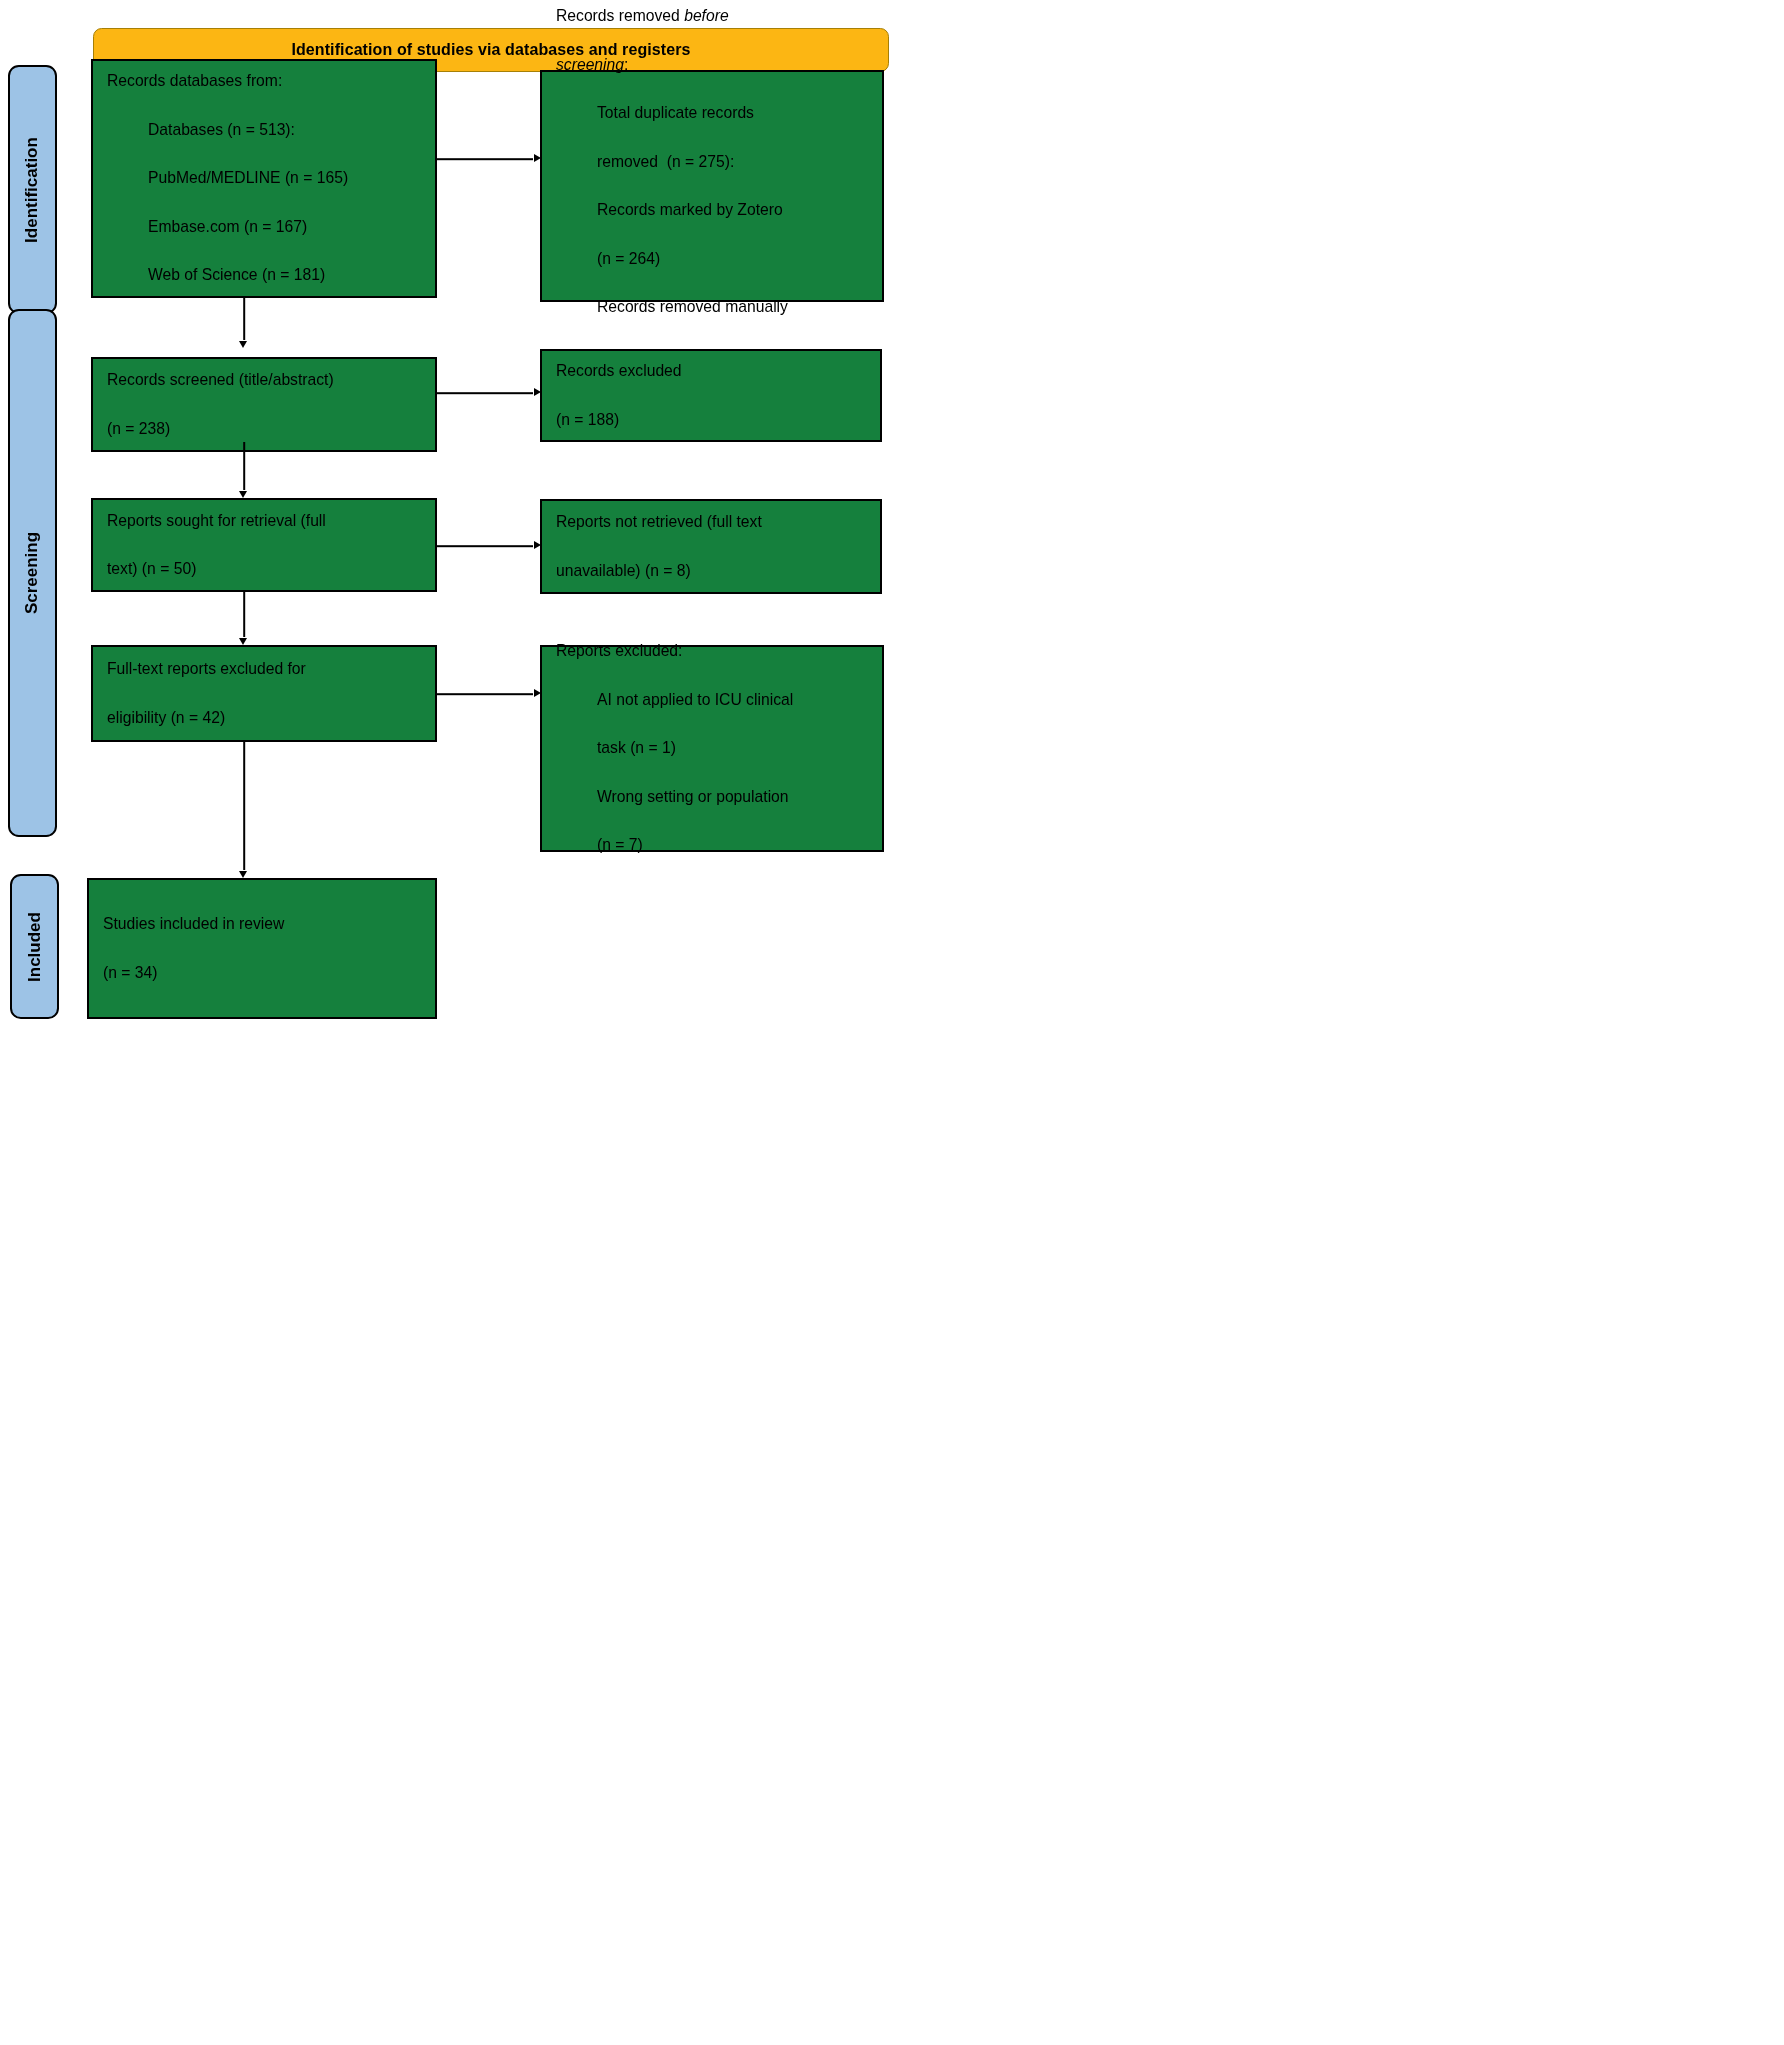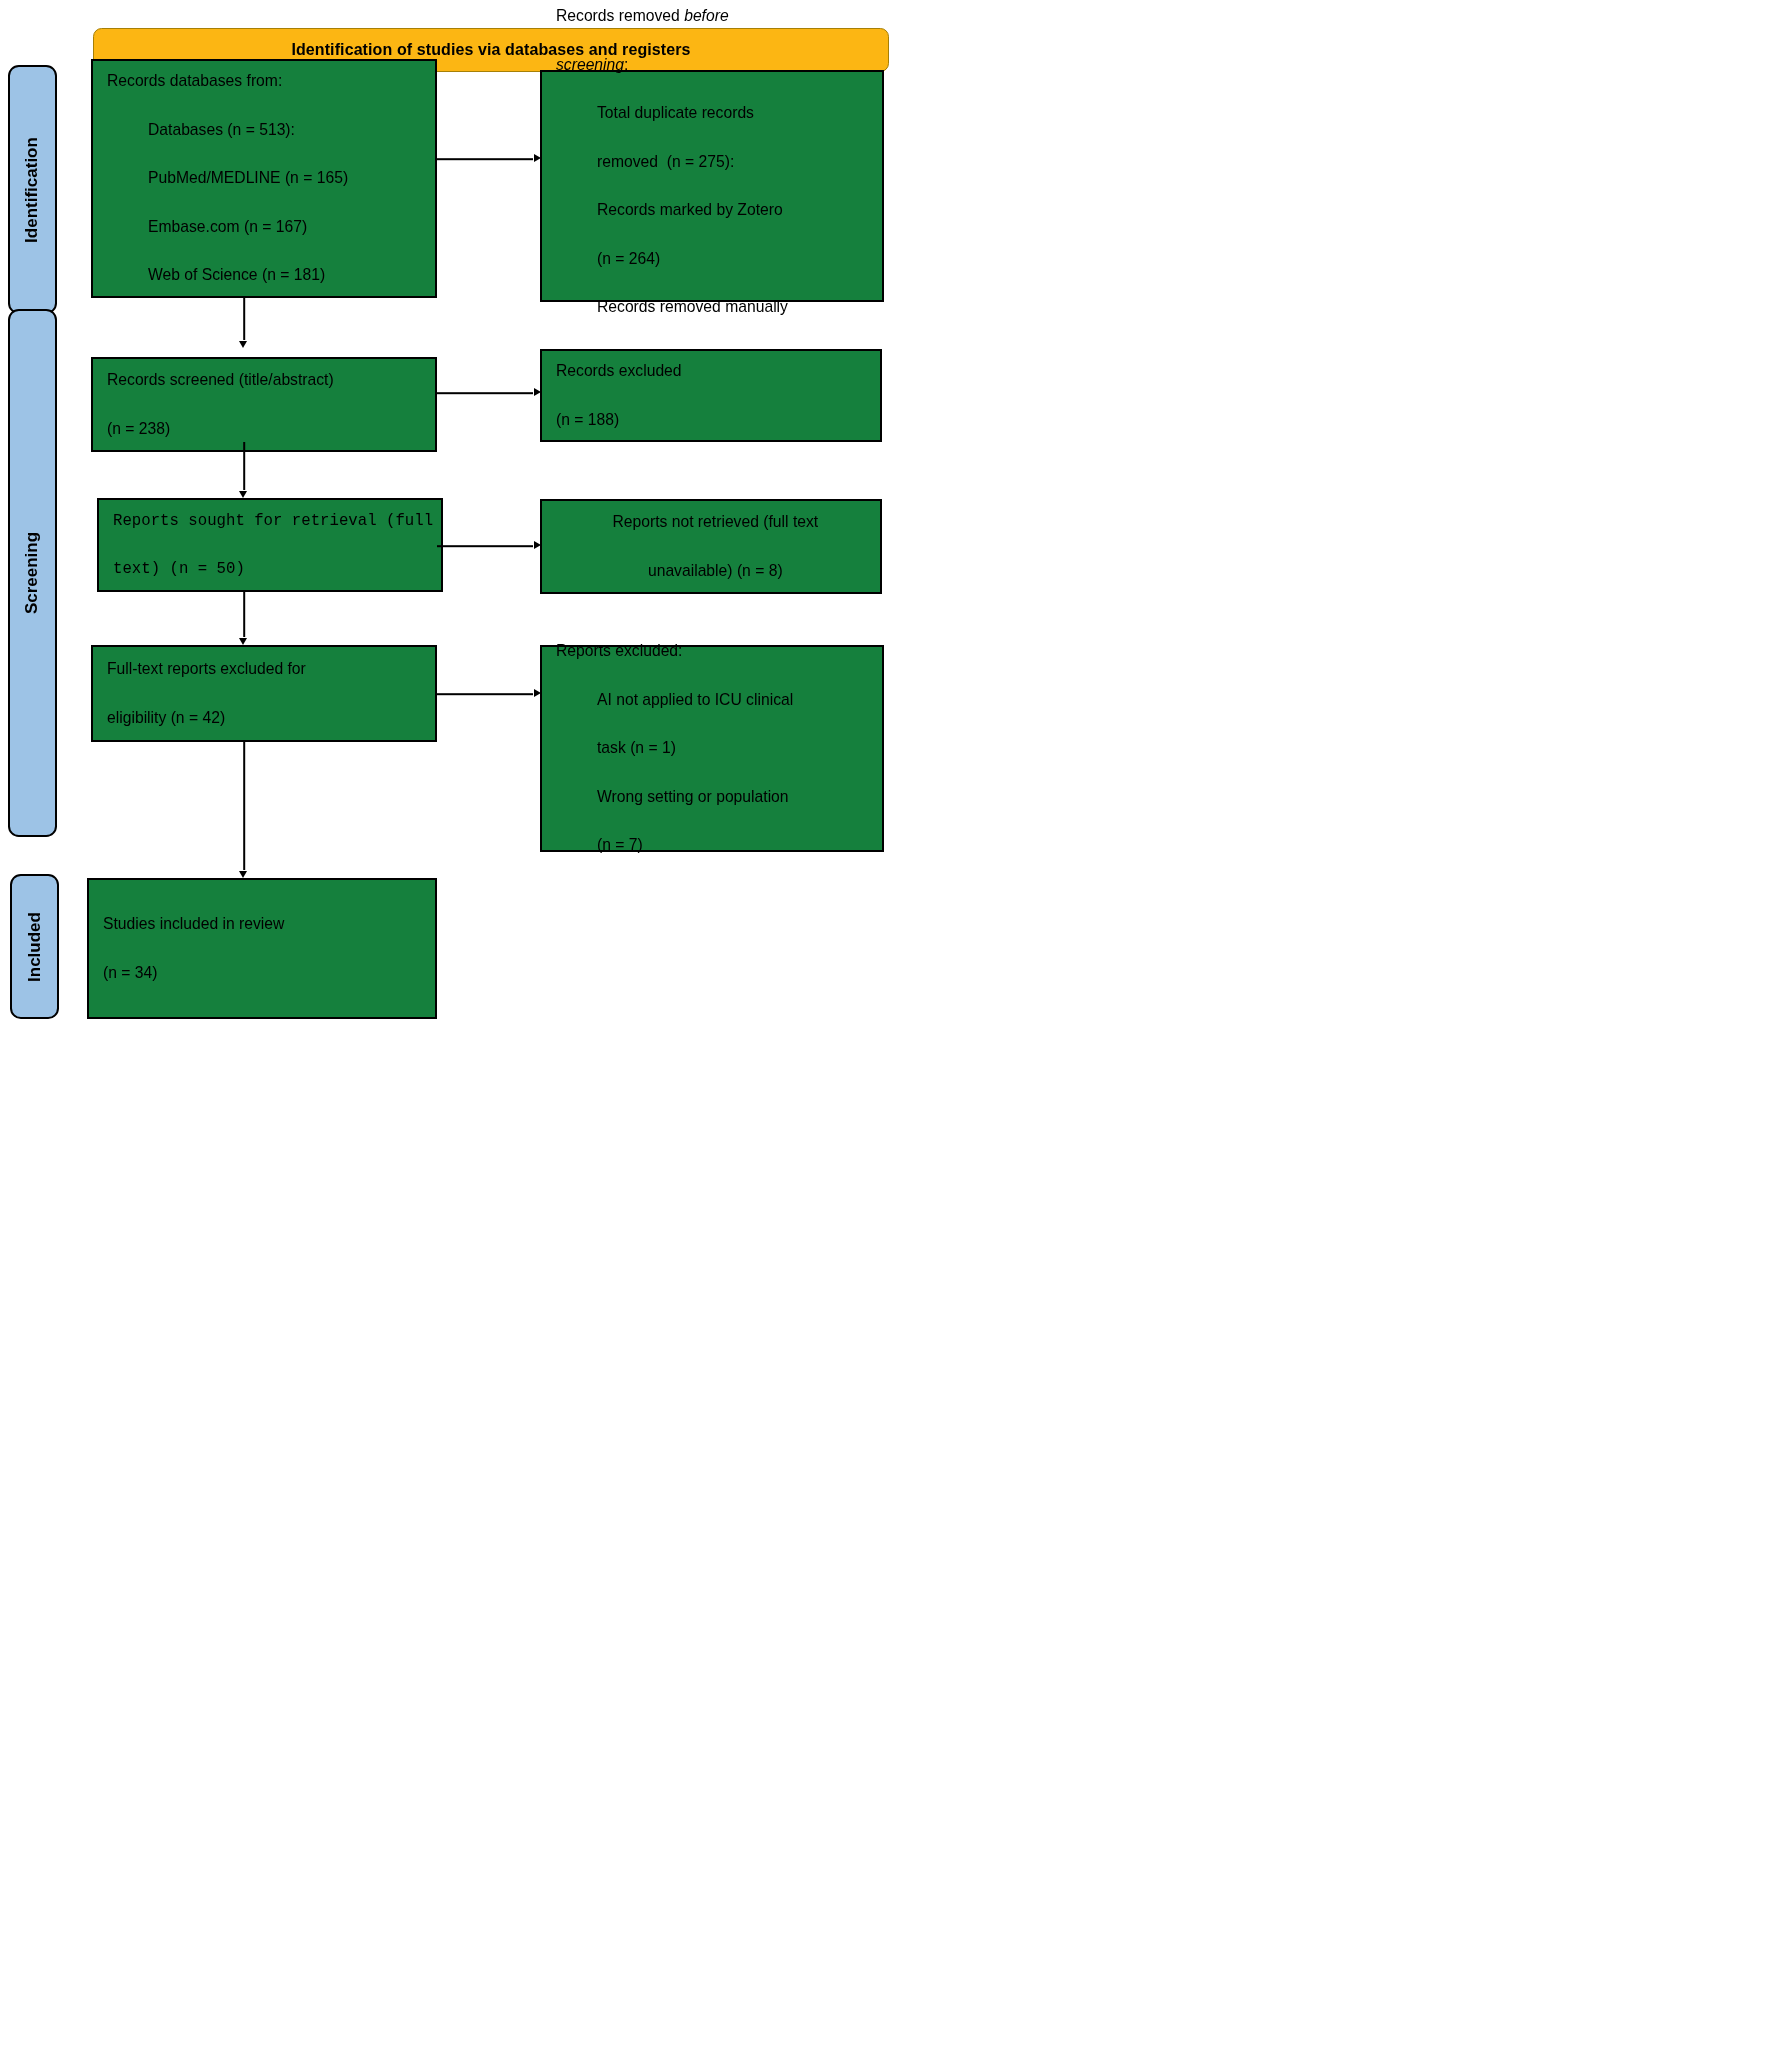--- a/index.html
+++ b/index.html
@@ -56,22 +56,22 @@
   .fbox .line{
     font-size:15.7px; line-height:20.5px;
     white-space:pre; 
   }
   .fbox .line.i1{padding-left:41px;}
   .fbox .line .it{font-style:italic;}
   #box1{left:91px;  top:59px;  width:346px; height:239px;}
   #box2{left:540px; top:70px;  width:344px; height:232px;}
   #box3{left:91px;  top:357px;  width:346px; height:95px;}
   #box4{left:540px; top:349px;  width:342px; height:93px;}
-  #box5{left:97px;  top:498px;  width:346px; height:94px;font-family:Liberation Mono, monospace;}
-  #box6{left:540px; top:499px;  width:342px; height:95px;text-align:center;}
+  #box5{left:91px;  top:498px;  width:346px; height:94px;}
+  #box6{left:540px; top:499px;  width:342px; height:95px;}
   #box7{left:91px;  top:645px; width:346px; height:97px;}
   #box8{left:540px; top:645px; width:344px; height:207px;}
   #box9{left:87px;  top:878px; width:350px; height:141px;}
   
   .varrow{position:absolute; width:9.7px; margin-left:-4.9px;}
   .varrow .shaft{
     position:absolute; left:50%; top:0;
     width:1.6px; height:calc(100% - 7.6px);
     background:#000; transform:translateX(-50%);
   }

